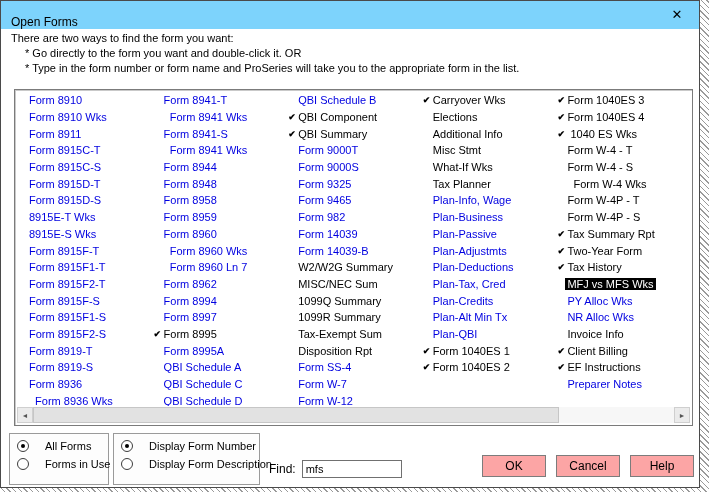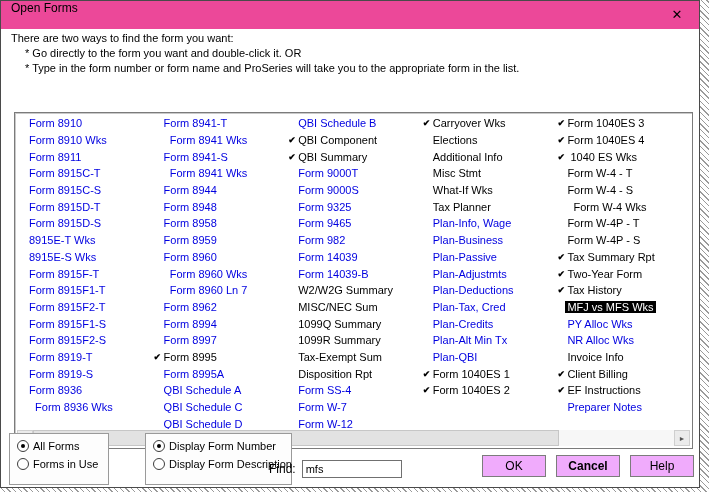--- a/index.html
+++ b/index.html
@@ -7,73 +7,72 @@
   body {
     font-family:"Liberation Sans", sans-serif;
     background: repeating-linear-gradient(45deg, #ffffff 0px, #ffffff 3px, #9a9a9a 3px, #9a9a9a 4px);
     position:relative;
     color:#000;
   }
   .dialog {
     position:absolute; left:0; top:0; width:700px; height:488px;
     background:#ffffff; border:1px solid #4a4a4a;
   }
-  .titlebar { height:28px; display:flex; align-items:flex-start; background:#ec4899; }
+  .titlebar { height:28px; display:flex; align-items:flex-end; background:#7dd3fc; }
   .title { font-size:12px; padding-left:10px; }
   .close-btn {
     margin-left:auto; width:44px; height:28px; line-height:28px;
     text-align:center; font-size:13px; cursor:default;
   }
   .instructions { font-size:11px; padding:2px 0 0 10px; line-height:15px; }
   .instr-bullet { padding-left:14px; }
 
   .listbox {
     position:absolute; left:13px; top:88px; width:679px; height:337px;
     background:#fff; border:1px solid #7b7b7b;
     box-shadow: inset 1px 1px 0 #c9c9c9;
-    margin-top: 23px;
   }
   .columns { position:absolute; left:2px; right:2px; top:2px; bottom:19px; display:flex; }
   .col { flex:1; overflow:hidden; }
   .item { height:16.7px; display:flex; align-items:center; font-size:11px; white-space:pre; }
   .check { flex:none; width:10px; padding-left:2px; font-size:9px; font-weight:700; color:#000; }
   .label { padding:0 2px; }
   .label.blue { color:#0000e0; }
   .label.black { color:#000000;text-align:center; }
   .label.selected { background:#000000; color:#ffffff; }
 
   .hscroll { position:absolute; left:2px; right:2px; bottom:2px; height:16px; background:#f2f2f2; display:flex; }
   .sb-arrow {
     flex:none; width:16px; height:16px; background:#ebebeb; border:1px solid #cfcfcf;
     font-size:7px; color:#555; display:flex; align-items:center; justify-content:center;
   }
   .sb-track { flex:1; position:relative; background:#f7f7f7; }
   .sb-thumb { position:absolute; left:0; top:0; height:100%; width:82%; background:#e2e2e2; border:1px solid #c6c6c6; }
 
   .groupbox { position:absolute; border:1px solid #9a9a9a; background:#fdfdfd; }
   .gb1 { left:8px; top:432px; width:100px; height:52px; }
-  .gb2 { left:112px; top:432px; width:147px; height:52px;margin-left:32px; }
-  .radio-row { display:flex; align-items:flex-end; gap:4px; margin:6px 0 0 7px; font-size:11px; white-space:nowrap; }
+  .gb2 { left:112px; top:432px; width:147px; height:52px; }
+  .radio-row { display:flex; align-items:flex-end; gap:16px; margin:6px 0 0 7px; font-size:11px; white-space:nowrap; }
   .radio { flex:none; width:12px; height:12px; border:1px solid #3c3c3c; border-radius:50%; background:#fff; position:relative; }
   .radio.on::after { content:""; position:absolute; left:3px; top:3px; width:4px; height:4px; border-radius:50%; background:#000; }
 
   .form-line { position:absolute; left:288px; top:434px; font-size:12px; }
   .form-line .val { margin-left:14px; }
   .find-line { position:absolute; left:268px; top:459px; font-size:12px; display:flex; align-items:center; }
   .find-input {
     margin-left:6px; width:100px; height:18px; border:1px solid #707070;
     font-family:"Liberation Sans", sans-serif; font-size:11px; padding:1px 3px; outline:none;
   }
   .btn {
     position:absolute; width:64px; height:22px; top:454px;
-    background:#f0abfc; border:1px solid #7c7c7c; font-size:12px;
+    background:#fca5a5; border:1px solid #7c7c7c; font-size:12px;
     font-family:"Liberation Sans", sans-serif; line-height:19px; text-align:center;
   }
   .btn-ok { left:481px; }
-  .btn-cancel { left:555px;font-weight:bold; }
+  .btn-cancel { left:555px; }
   .btn-help { left:629px; }
 </style>
 </head>
 <body>
 
 <div class="dialog">
 
   <div class="titlebar">
     <span class="title">Open Forms</span>
     <span class="close-btn">✕</span>
@@ -93,20 +92,21 @@
           <div class="item"><span class="check"></span><span class="label blue">Form 8911</span></div>
           <div class="item"><span class="check"></span><span class="label blue">Form 8915C-T</span></div>
           <div class="item"><span class="check"></span><span class="label blue">Form 8915C-S</span></div>
           <div class="item"><span class="check"></span><span class="label blue">Form 8915D-T</span></div>
           <div class="item"><span class="check"></span><span class="label blue">Form 8915D-S</span></div>
           <div class="item"><span class="check"></span><span class="label blue">8915E-T Wks</span></div>
           <div class="item"><span class="check"></span><span class="label blue">8915E-S Wks</span></div>
           <div class="item"><span class="check"></span><span class="label blue">Form 8915F-T</span></div>
           <div class="item"><span class="check"></span><span class="label blue">Form 8915F1-T</span></div>
           <div class="item"><span class="check"></span><span class="label blue">Form 8915F2-T</span></div>
+          <div class="item"><span class="check"></span><span class="label blue">Form 8915F-S</span></div>
           <div class="item"><span class="check"></span><span class="label blue">Form 8915F1-S</span></div>
           <div class="item"><span class="check"></span><span class="label blue">Form 8915F2-S</span></div>
           <div class="item"><span class="check"></span><span class="label blue">Form 8919-T</span></div>
           <div class="item"><span class="check"></span><span class="label blue">Form 8919-S</span></div>
           <div class="item"><span class="check"></span><span class="label blue">Form 8936</span></div>
           <div class="item"><span class="check"></span><span class="label blue">  Form 8936 Wks</span></div>
         </div>
         <div class="col">
           <div class="item"><span class="check"></span><span class="label blue">Form 8941-T</span></div>
           <div class="item"><span class="check"></span><span class="label blue">  Form 8941 Wks</span></div>

